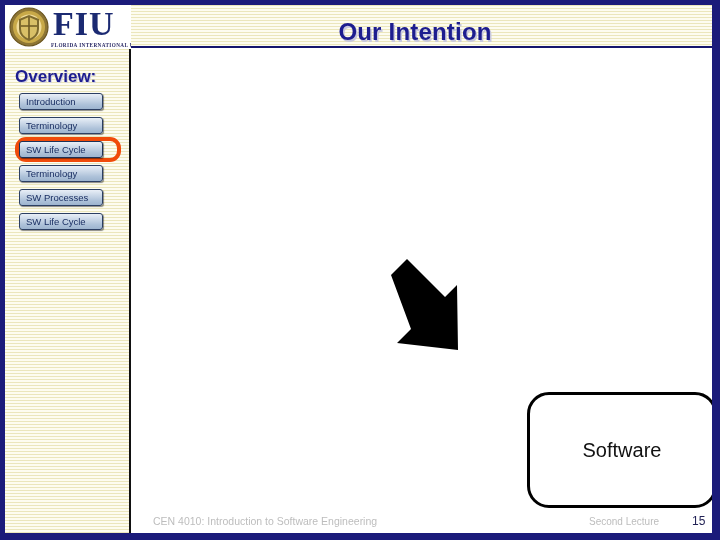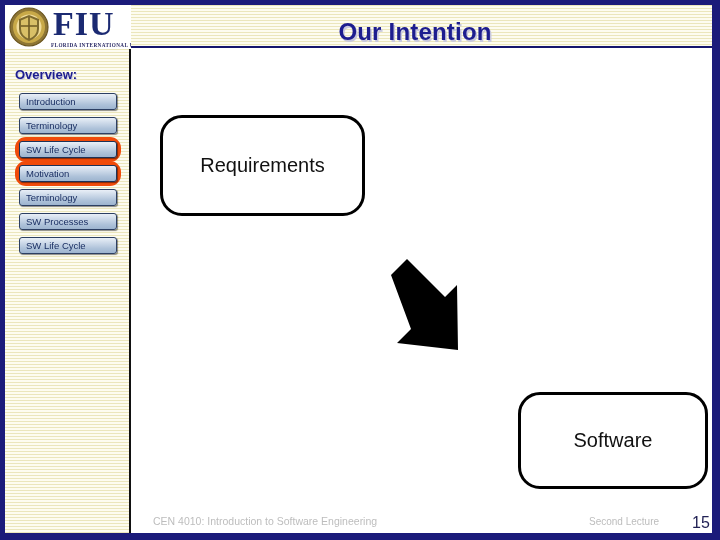--- a/index.html
+++ b/index.html
@@ -127,41 +127,41 @@
     position: absolute;
     left: 5px; top: 49px;
     width: 126px; height: 484px;
     box-sizing: border-box;
     border-right: 2px solid #111;
     z-index: 15;
   }
   .overview-label {
     position: absolute;
     left: 10px; top: 18px;
-    font-size: 13px;
+    font-size: 17px;
     font-weight: bold;
     color: #1d1d8f;
     text-shadow: 1px 1px 0 #cfcfe2;
     white-space: nowrap;
   }
 
   .nav-list {
     position: absolute;
     left: 0; top: 44px;
     width: 126px;
   }
   .nav-item {
     position: relative;
     margin: 0 0 7px 0;
     height: 17px;
   }
   .nav-btn {
     position: absolute;
     left: 14px; top: 0;
-    width: 98px; height: 17px;
+    width: 84px; height: 17px;
     box-sizing: border-box;
     border: 1px solid #2c3f63;
     border-radius: 3px;
     background: linear-gradient(to bottom,
       #e9eff7 0%,
       #c3d2e4 45%,
       #aec2d9 70%,
       #9db4cf 100%);
     box-shadow: 1px 1px 1px rgba(0,0,0,0.45);
     display: flex;
@@ -208,22 +208,22 @@
     justify-content: center;
     font-size: 20px;
     color: #111111;
     white-space: nowrap;
   }
   #requirements-box {
     left: 27px; top: 66px;
     width: 205px; height: 101px;
   }
   #software-box {
-    left: 385px; top: 343px;
-    width: 190px; height: 97px;
+    left: 394px; top: 343px;
+    width: 190px; height: 116px;
   }
 
   .arrow {
     position: absolute;
     left: 252px; top: 208px;
     width: 80px; height: 100px;
   }
 
   
   .footer-course {
@@ -238,21 +238,21 @@
     position: absolute;
     left: 589px; top: 516px;
     font-size: 10px;
     color: #bdbdbd;
     white-space: nowrap;
     z-index: 25;
   }
   .footer-page {
     position: absolute;
     left: 692px; top: 514px;
-    font-size: 16px;
+    font-size: 12px;
     color: #222255;
     white-space: nowrap;
     z-index: 25;
   }
 </style>
 </head>
 <body>
 
 <div id="slide">
 
@@ -280,38 +280,34 @@
     <div class="nav-list">
       <div class="nav-item">
         <div class="nav-btn">Introduction</div>
       </div>
       <div class="nav-item">
         <div class="nav-btn">Terminology</div>
       </div>
       <div class="nav-item highlight">
         <div class="nav-btn">SW Life Cycle</div>
       </div>
-      <div class="nav-item highlight">
-        <div class="nav-btn">Motivation</div>
-      </div>
       <div class="nav-item">
         <div class="nav-btn">Terminology</div>
       </div>
       <div class="nav-item">
         <div class="nav-btn">SW Processes</div>
       </div>
       <div class="nav-item">
         <div class="nav-btn">SW Life Cycle</div>
       </div>
     </div>
   </div>
 
   <div class="content">
 
-    <div class="shape-box" id="requirements-box">Requirements</div>
 
     <svg class="arrow" viewBox="0 0 80 100">
       <path d="M6 18 L22 2 L60 40 L72 28 L73 93 L12 86 L26 72 Z" fill="#000000"></path>
     </svg>
 
     <div class="shape-box" id="software-box">Software</div>
   </div>
 
   <div class="footer-course">CEN 4010: Introduction to Software Engineering</div>
   <div class="footer-lecture">Second Lecture</div>

